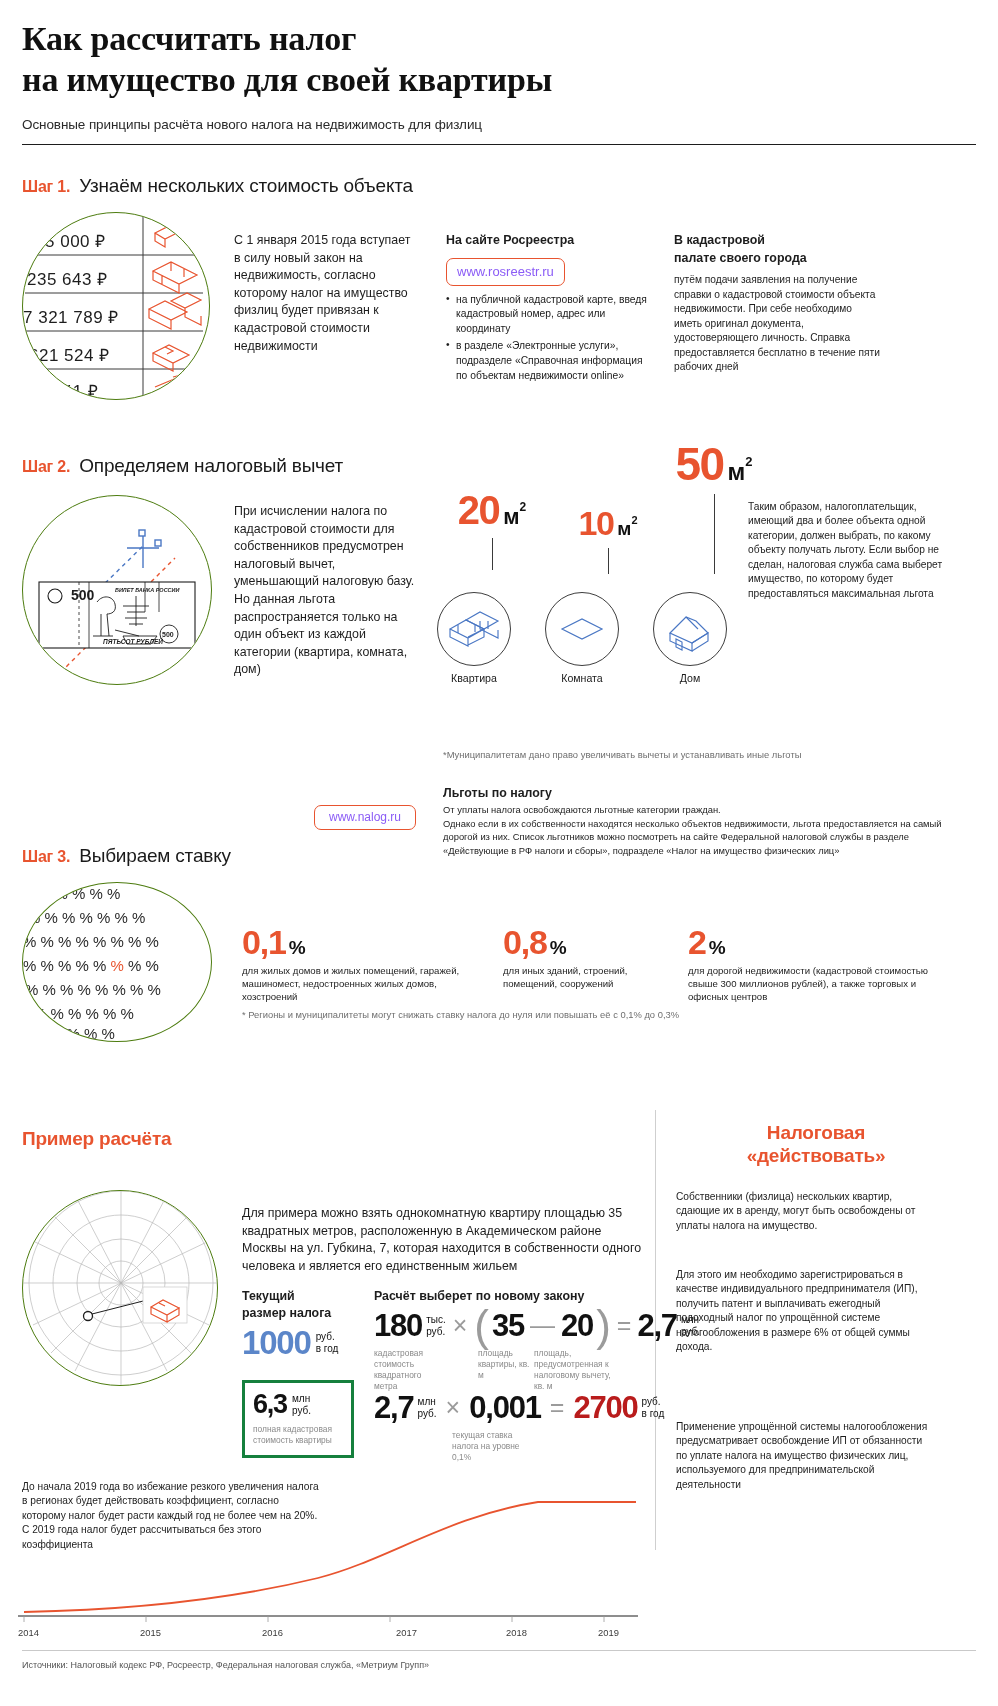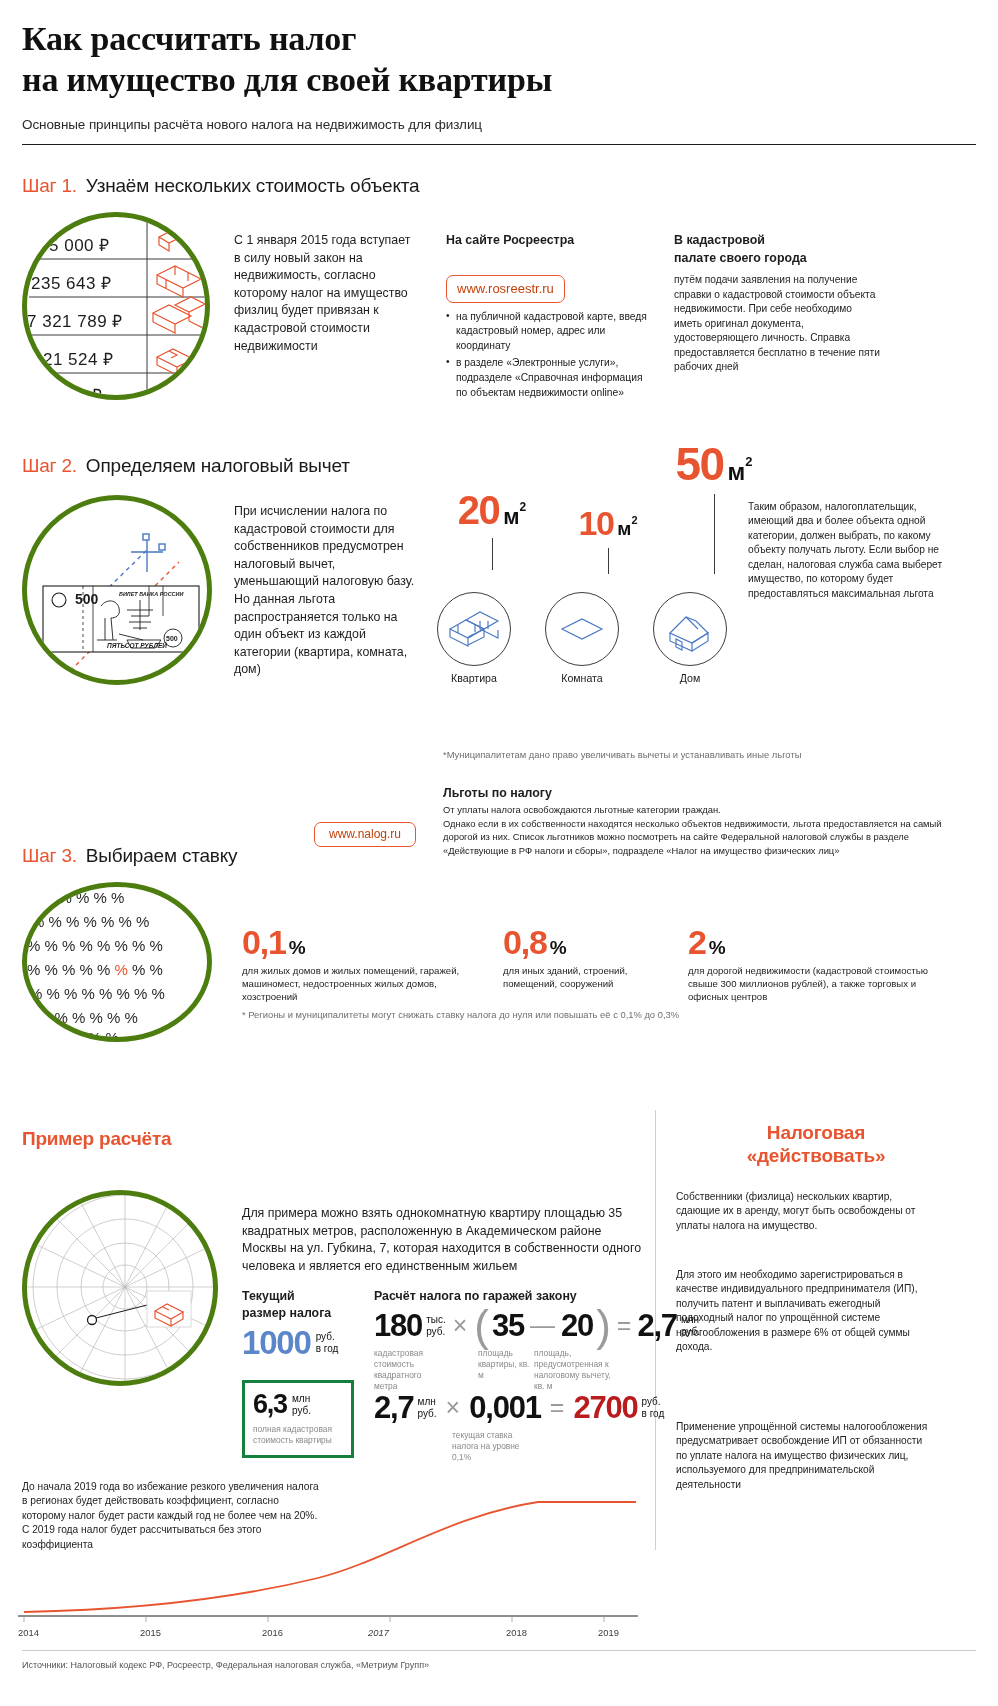--- a/index.html
+++ b/index.html
@@ -17,44 +17,44 @@
     font-family:"Liberation Serif","DejaVu Serif",serif;
     font-size:34px;line-height:1.22;font-weight:700;letter-spacing:-0.2px;color:#111;
     margin:0;
   }
   .title .l2{display:block;}
   .subtitle{font-size:13.5px;color:#2b2b2b;margin:16px 0 0 0;letter-spacing:-0.1px;}
   .rule{height:1px;background:#1d1d1d;margin:12px 22px 0 22px;}
 
   
   .step-head{display:flex;align-items:baseline;gap:9px;margin:0;}
-  .step-num{color:#e8542f;font-weight:400;font-size:19px;letter-spacing:-0.2px;}
+  .step-num{color:#e8542f;font-weight:700;font-size:16px;letter-spacing:-0.2px;}
   .step-title{color:#1a1a1a;font-size:19px;letter-spacing:-0.2px;}
 
   .abs{position:absolute;}
 
   
   .body-txt{font-size:12.4px;line-height:1.42;color:#1d1d1d;}
   .small-txt{font-size:10.2px;line-height:1.42;color:#1d1d1d;}
   .tiny-txt{font-size:9.4px;line-height:1.45;color:#1d1d1d;}
   .muted{color:#6f6f6f;}
   .bold{font-weight:700;}
   .orange{color:#e8542f;}
   .blue{color:#4a77c4;}
 
   .url-box{
     display:inline-block;border:1.6px solid #e8542f;border-radius:7px;
-    padding:5px 10px 6px 10px;font-size:13px;color:#c2410c;background:#fff;margin-top:17px;
+    padding:5px 10px 6px 10px;font-size:13px;color:#8b5cf6;background:#fff;
   }
   ul.bullets{margin:7px 0 0 0;padding:0;list-style:none;}
   ul.bullets li{position:relative;padding-left:10px;font-size:10.3px;line-height:1.42;margin-bottom:3px;}
   ul.bullets li:before{content:"•";position:absolute;left:0;top:-1px;color:#1d1d1d;}
 
   
-  .circ{border:5px solid #4d7c0f;border-radius:50%;box-sizing:border-box;}
+  .circ{border:1px solid #4d7c0f;border-radius:50%;box-sizing:border-box;}
   .circ-thin{border:1px solid #3d3d3d;border-radius:50%;box-sizing:border-box;}
 
   
   .bignum{
     font-family:"Liberation Sans","DejaVu Sans",sans-serif;
     font-weight:700;color:#e8542f;line-height:0.9;letter-spacing:-1.5px;
   }
   .unit{font-weight:700;color:#111;}
   .sup{font-size:.52em;vertical-align:super;font-weight:700;}
 
@@ -353,21 +353,21 @@
     <div style="display:flex;align-items:center;padding:8px 0 0 8px;">
       <span class="calc-num" style="font-size:27px;">6,3</span>
       <span style="margin-left:5px;">
         <span class="calc-unit" style="display:block;">млн</span>
         <span class="calc-unit" style="display:block;">руб.</span>
       </span>
     </div>
     <div class="calc-cap" style="padding:6px 8px 0 8px;">полная кадастровая стоимость квартиры</div>
   </div>
 
-  <div class="abs body-txt bold" style="left:374px;top:1288px;">Расчёт налога по гаражей закону</div>
+  <div class="abs body-txt bold" style="left:374px;top:1288px;">Расчёт выберет по новому закону</div>
 
   <div class="abs" style="left:374px;top:1308px;display:flex;align-items:center;">
     <span class="calc-num">180</span>
     <span style="margin-left:4px;">
       <span class="calc-unit" style="display:block;">тыс.</span>
       <span class="calc-unit" style="display:block;">руб.</span>
     </span>
     <span class="calc-op" style="margin:0 7px;">×</span>
     <span class="calc-paren">(</span>
     <span class="calc-num" style="margin-left:3px;">35</span>
@@ -414,21 +414,21 @@
         <line x1="250" y1="176" x2="250" y2="182"></line>
         <line x1="372" y1="176" x2="372" y2="182"></line>
         <line x1="494" y1="176" x2="494" y2="182"></line>
         <line x1="586" y1="176" x2="586" y2="182"></line>
       </g>
     </svg>
   </div>
   <div class="abs xlab" style="left:18px;top:1627px;">2014</div>
   <div class="abs xlab" style="left:140px;top:1627px;">2015</div>
   <div class="abs xlab" style="left:262px;top:1627px;">2016</div>
-  <div class="abs xlab" style="left:368px;top:1627px;font-style:italic;">2017</div>
+  <div class="abs xlab" style="left:396px;top:1627px;">2017</div>
   <div class="abs xlab" style="left:506px;top:1627px;">2018</div>
   <div class="abs xlab" style="left:598px;top:1627px;">2019</div>
 
   <div class="abs alt-title" style="left:676px;top:1122px;width:280px;">
     <span style="display:block;">Налоговая</span>
     <span style="display:block;">«действовать»</span>
   </div>
   <div class="abs small-txt" style="left:676px;top:1190px;width:260px;">Собственники (физлица) нескольких квартир, сдающие их в аренду, могут быть освобождены от уплаты налога на имущество.</div>
   <div class="abs small-txt" style="left:676px;top:1268px;width:260px;">Для этого им необходимо зарегистрироваться в качестве индивидуального предпринимателя (ИП), получить патент и выплачивать ежегодный подоходный налог по упрощённой системе налогообложения в размере 6% от общей суммы дохода.</div>
   <div class="abs small-txt" style="left:676px;top:1420px;width:260px;">Применение упрощённой системы налогообложения предусматривает освобождение ИП от обязанности по уплате налога на имущество физических лиц, используемого для предпринимательской деятельности</div>

